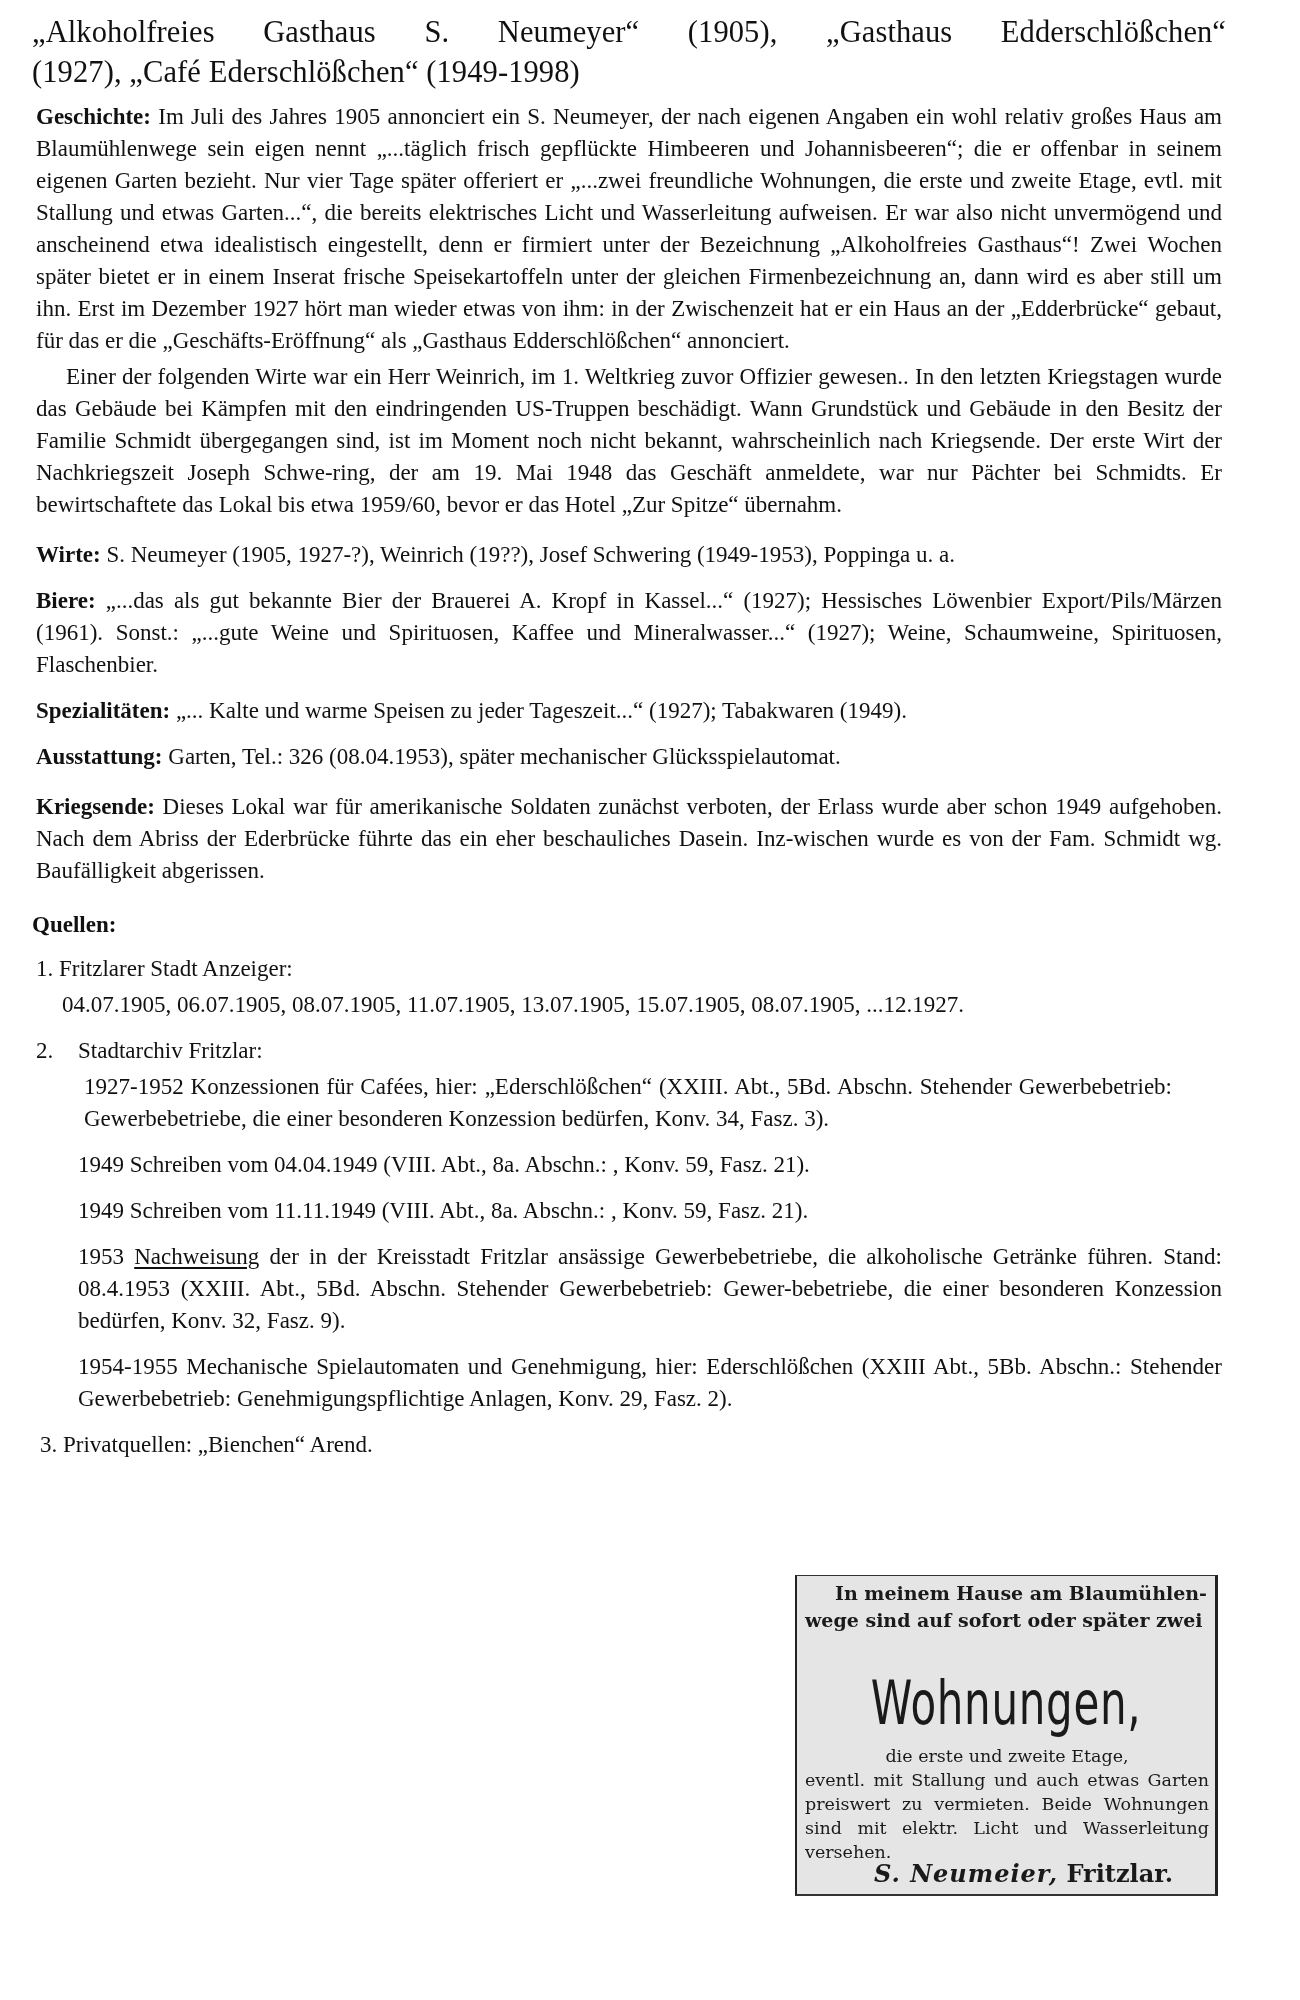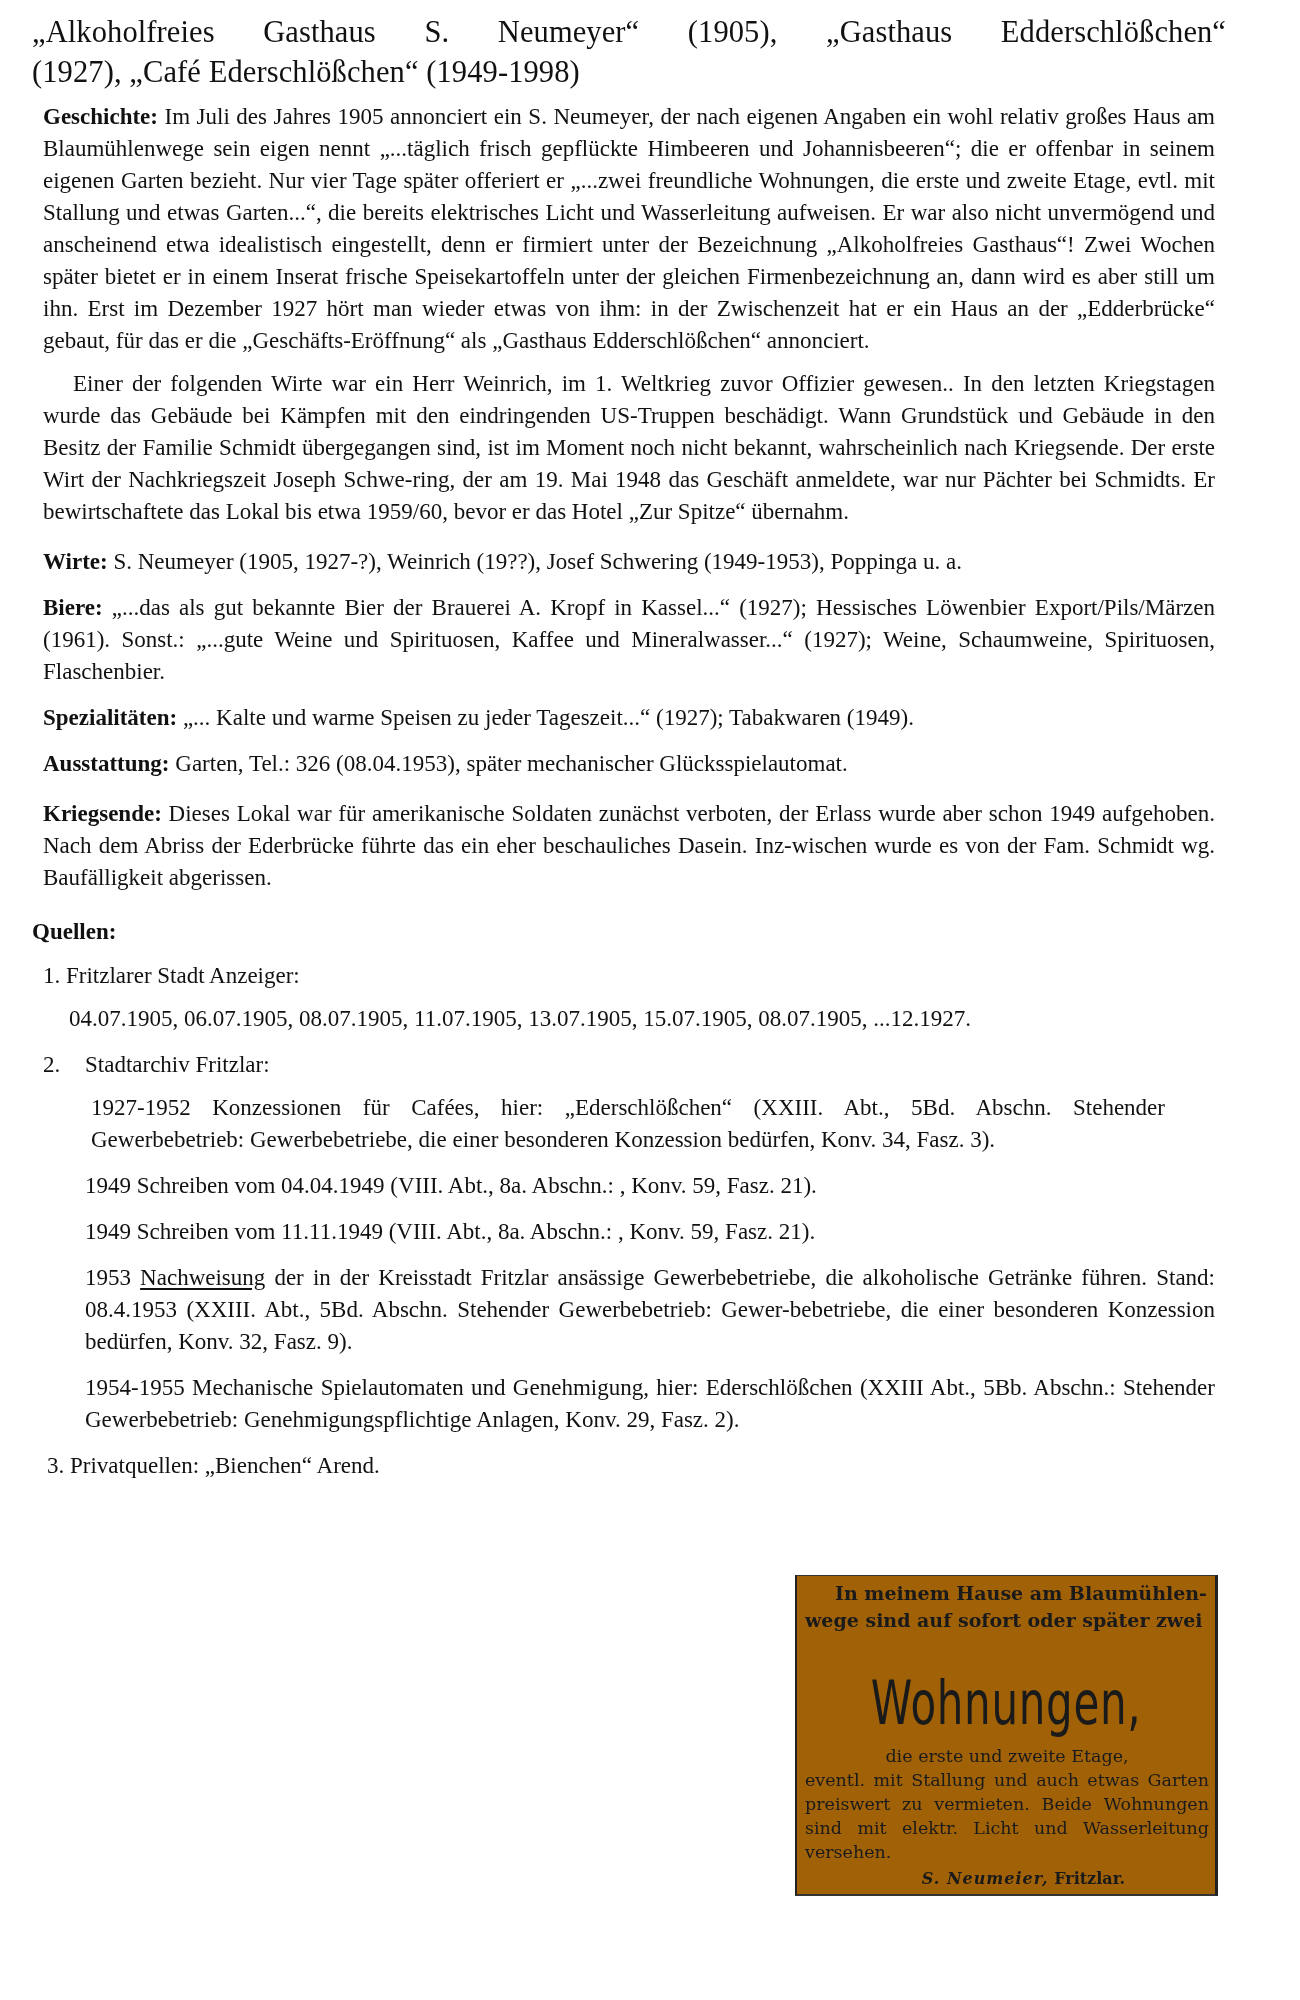--- a/index.html
+++ b/index.html
@@ -9,55 +9,55 @@
     color: #111111;
   }
   .page { position: absolute; left: 32px; top: 0; width: 1194px; }
   .title {
     margin: 0; padding-top: 12px;
     font-weight: normal; font-size: 30.5px; line-height: 40px;
     text-align: justify; letter-spacing: 0.1px;
   }
   .title .line { display: block; text-align: justify; text-align-last: justify; }
   .title .line2 { text-align-last: left; }
-  p { margin: 11px; font-size: 23px; line-height: 32px; text-align: justify; }
+  p { margin: 4px; font-size: 23px; line-height: 32px; text-align: justify; }
   .lbl { font-weight: bold; }
   .gesch { margin-top: 9px; }
   .indent { text-indent: 30px; }
   .sec { margin-top: 14px; }
   .quellen-head { margin-top: 22px; font-weight: bold; font-size: 23px; line-height: 32px; }
   .q1 { margin-top: 12px; }
   .q1-dates { padding-left: 26px; }
   .q2 { margin-top: 14px; padding-left: 0; }
   .q2 .num { display: inline-block; width: 42px; }
   .q2-sub { padding-left: 48px; padding-right: 50px; }
   .q2-item { padding-left: 42px; margin-top: 14px; }
   .q3 { margin-top: 14px; padding-left: 4px; }
   u { text-decoration: underline; text-underline-offset: 3px; }
 
   
   .clip {
     position: absolute; left: 795px; top: 1575px; width: 418px; height: 318px;
     border-left: 2px solid #222; border-right: 3px solid #222;
     border-top: 1px solid #333; border-bottom: 2px solid #333;
-    background: #a16207;
+    background: #e5e5e5;
     font-family: "DejaVu Serif", "Liberation Serif", serif;
     color: #1a1a1a;
   }
   .clip-top { position: absolute; left: 8px; right: 6px; top: 4px; font-size: 19px; line-height: 27px; font-weight: bold; text-align: justify; }
   .clip-top .in1 { padding-left: 30px; }
   .clip-head {
     position: absolute; left: 0; right: 0; top: 92px; text-align: center;
     font-family: "DejaVu Sans", "Liberation Sans", sans-serif;
     font-size: 60px; line-height: 70px; letter-spacing: 1px;
     transform: scaleX(0.7); transform-origin: center;
   }
   .clip-body { position: absolute; left: 8px; right: 6px; top: 168px; font-size: 17.5px; line-height: 24px; font-weight: normal; text-align: justify; }
   .clip-body .center { text-align: center; display: block; }
-  .clip-sign { position: absolute; left: 0; right: 0; bottom: 6px; text-align: center; font-size: 16px; font-weight: bold; margin-left: 35px; }
+  .clip-sign { position: absolute; left: 0; right: 0; bottom: 6px; text-align: center; font-size: 24px; font-weight: bold; margin-left: 35px; }
   .clip-sign .name { font-style: italic; font-weight: 900; letter-spacing: 1px; }
 </style>
 </head>
 <body>
 
 <div class="page">
 
   <h1 class="title">
     <span class="line">„Alkoholfreies Gasthaus S. Neumeyer“ (1905), „Gasthaus Edderschlößchen“</span>
     <span class="line line2">(1927), „Café Ederschlößchen“ (1949-1998)</span>

